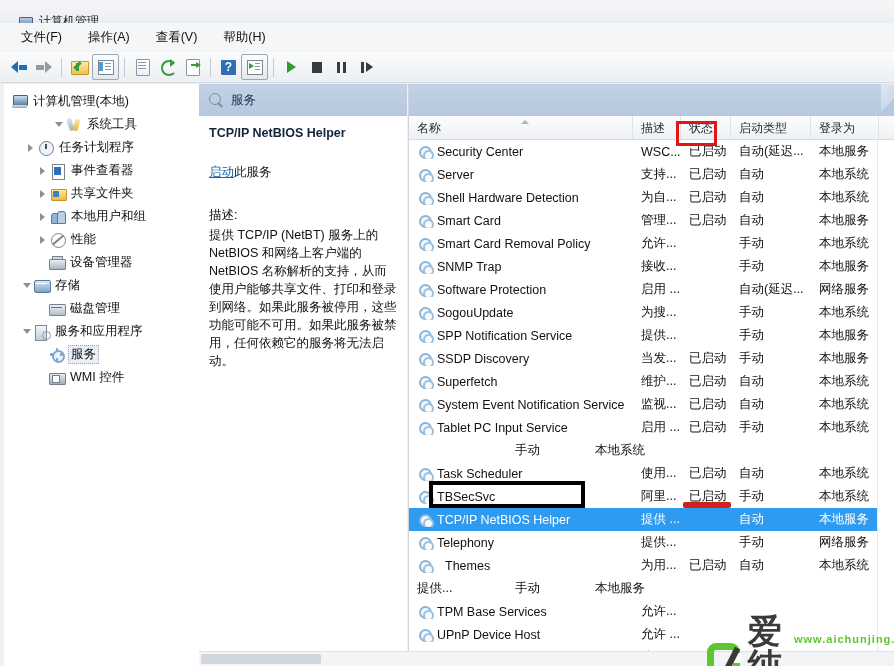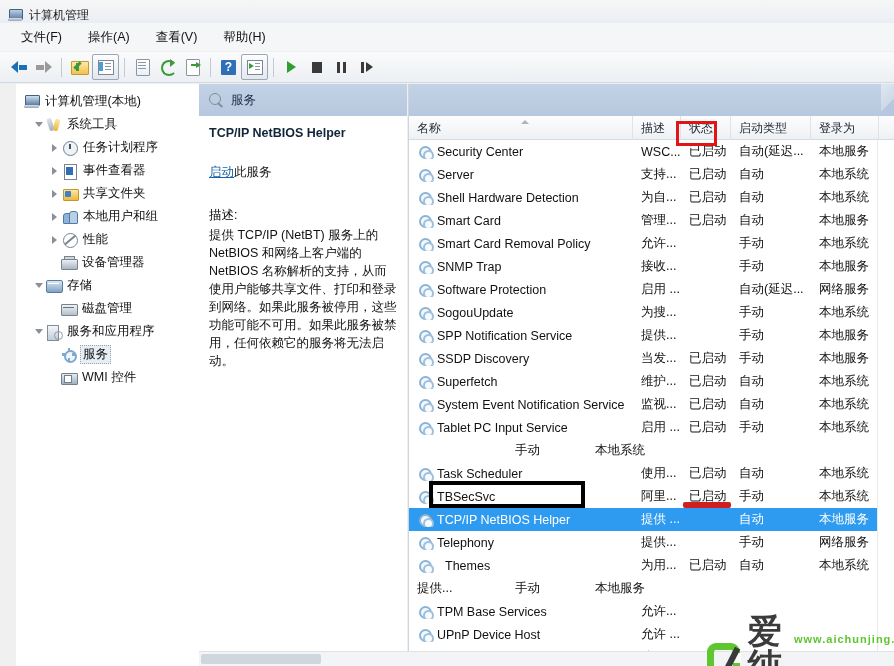--- a/index.html
+++ b/index.html
@@ -8,21 +8,21 @@
     font-family:"Liberation Sans","DejaVu Sans",sans-serif;
     font-size:12px;color:#000;background:#f0f0f0;
     -webkit-font-smoothing:antialiased;
   }
   .app{position:relative;width:894px;height:666px;background:#f0f0f0;}
 
   
   .titlebar{
     position:absolute;left:0;top:0;width:894px;height:31px;
     background:linear-gradient(to bottom,#f6f6f6 0%,#eef1f5 55%,#e6eaef 100%);
-    display:flex;align-items:center;gap:6px;padding-left:8px;box-sizing:border-box;
+    display:flex;align-items:flex-end;gap:6px;padding-left:18px;box-sizing:border-box;
     border-bottom:1px solid #dfe3e8;
   }
   .title-text{font-size:12px;color:#1a1a1a;}
   .mini-ico{width:15px;height:14px;position:relative;flex:none;}
   .mini-ico .scr{position:absolute;left:1px;top:1px;width:12px;height:9px;
     background:linear-gradient(to bottom,#b8cfe4,#5b7fa6);border:1px solid #45617d;border-radius:1px;}
   .mini-ico .base{position:absolute;left:0px;top:10px;width:14px;height:3px;
     background:linear-gradient(to bottom,#d8dee4,#9aa5b1);border-radius:1px;}
 
   
@@ -67,21 +67,21 @@
      width:15px;height:15px;display:flex;align-items:center;justify-content:center;border-radius:1px;}
   .tri-play{width:0;height:0;border-left:9px solid #2f9e2f;border-top:6px solid transparent;border-bottom:6px solid transparent;}
   .sq-stop{width:10px;height:11px;background:#3a3a3a;}
   .pause-ic{display:flex;gap:3px;}
   .pause-ic i{display:block;width:3px;height:11px;background:#3a3a3a;}
   .resume-ic{display:flex;gap:2px;align-items:center;}
   .resume-ic i{display:block;width:3px;height:11px;background:#3a3a3a;}
 
   
   .pane-left{
-    position:absolute;left:16px;top:84px;width:198px;height:582px;
+    position:absolute;left:4px;top:84px;width:198px;height:582px;
     background:#fff;border-right:1px solid #d5d9de;box-sizing:border-box;overflow:hidden;
   }
   .tree{padding:6px 0 0 0;}
   .tnode{display:flex;align-items:center;height:23px;font-size:12.5px;white-space:nowrap;cursor:default;}
   .twist{width:13px;height:13px;flex:none;display:flex;align-items:center;justify-content:center;margin-right:1px;}
   .twist .cl{width:0;height:0;border-left:5px solid #8a9099;border-top:4px solid transparent;border-bottom:4px solid transparent;}
   .twist .op{width:0;height:0;border-top:5px solid #8a9099;border-left:4px solid transparent;border-right:4px solid transparent;}
   .tico{width:17px;height:16px;flex:none;margin-right:4px;position:relative;}
   .tlabel{color:#111;}
   .tnode.selected .tlabel{background:#e8eef5;border:1px dotted #9aa4ae;padding:0 2px;margin-left:-2px;}
@@ -298,32 +298,32 @@
   <div class="pane-left">
     <div class="tree">
       <div class="tnode" style="padding-left:8px;">
         <span class="tico i-comp">
             <i class="s"></i>
             <i class="b"></i>
           </span>
         <span class="tlabel">计算机管理(本地)</span>
       </div>
 
-      <div class="tnode" style="padding-left:16px;">
+      <div class="tnode" style="padding-left:16px;margin-left:32px;">
         <span class="twist">
             <i class="op"></i>
           </span>
         <span class="tico i-tools">
             <i class="h"></i>
             <i class="d"></i>
           </span>
         <span class="tlabel">系统工具</span>
       </div>
 
-      <div class="tnode" style="padding-left:32px;">
+      <div class="tnode" style="padding-left:20px;">
         <span class="twist">
             <i class="cl"></i>
           </span>
         <span class="tico">
             <i class="i-clock"></i>
           </span>
         <span class="tlabel">任务计划程序</span>
       </div>
 
       <div class="tnode" style="padding-left:32px;">

